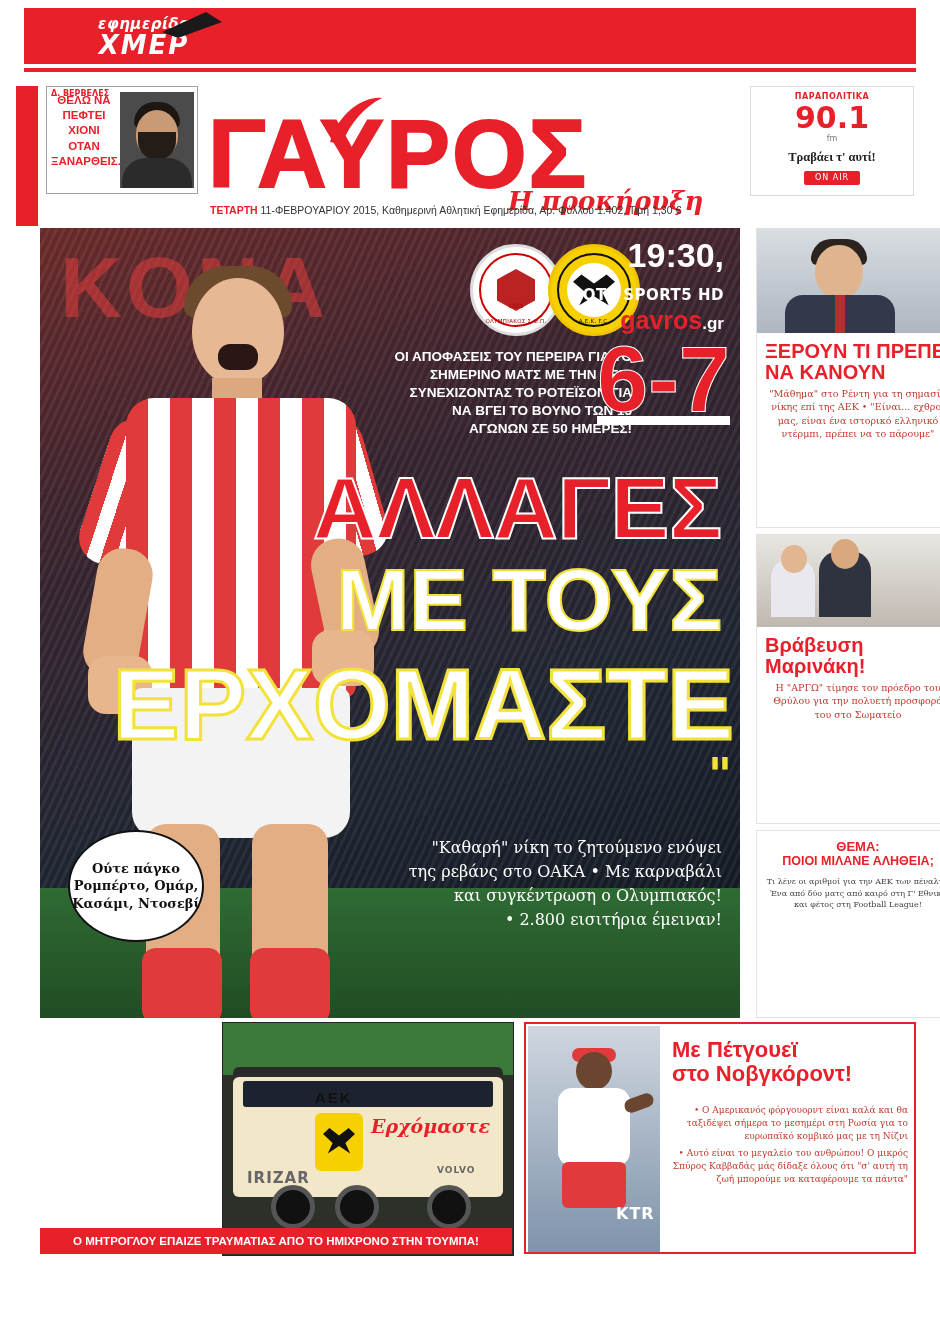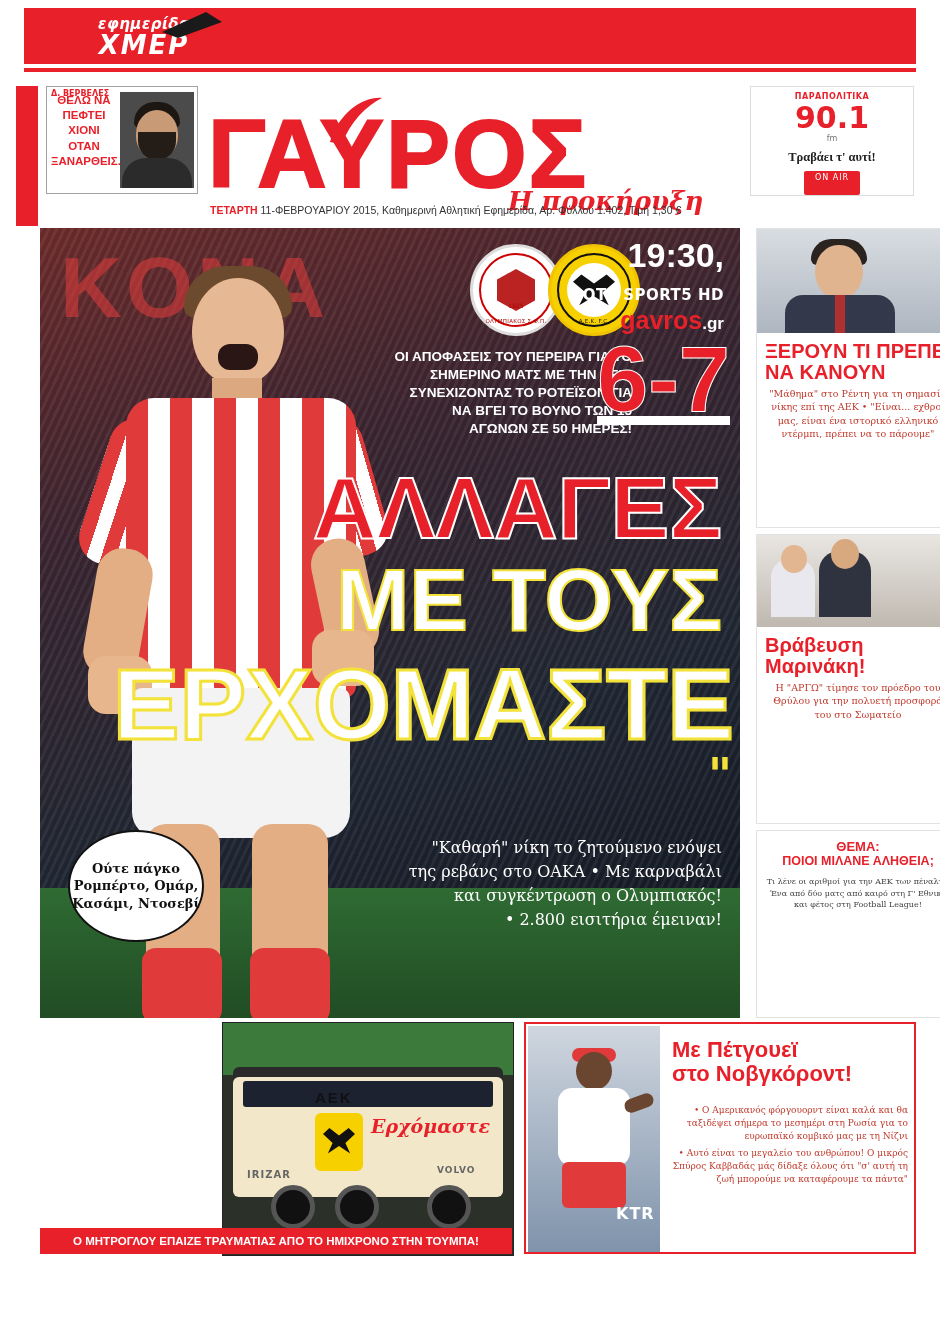--- a/index.html
+++ b/index.html
@@ -40,21 +40,21 @@
       letter-spacing:2px;line-height:1;-webkit-text-stroke:2px #e8202a;position:absolute;left:0;top:24px;}
   .gavros-sub{position:absolute;left:300px;top:104px;font-family:"DejaVu Serif",serif;font-style:italic;
       font-weight:bold;font-size:26px;color:#e8202a;}
   .gavros-swoosh{position:absolute;left:118px;top:10px;width:58px;height:54px;}
 
   .radio-box{position:absolute;right:2px;top:0;width:162px;height:108px;border:1px solid #dcdcdc;background:#fff;}
   .radio-top{font-size:8px;color:#e8202a;text-align:center;margin-top:5px;font-weight:bold;letter-spacing:.5px;}
   .radio-num{text-align:center;font-size:30px;font-weight:bold;color:#e8202a;line-height:1;margin-top:2px;}
   .radio-fm{text-align:center;font-size:8px;color:#777;margin-top:1px;}
   .radio-slogan{text-align:center;font-size:12.5px;font-weight:bold;color:#222;margin-top:7px;font-family:"Liberation Serif",serif;}
-  .radio-badge{margin:6px auto 0;width:56px;height:24px;background:#e8202a;border-radius:2px;color:#fff;
+  .radio-badge{margin:6px auto 0;width:56px;height:14px;background:#e8202a;border-radius:2px;color:#fff;
       font-size:8px;text-align:center;line-height:14px;letter-spacing:1px;}
 
   .dateline{position:absolute;left:170px;top:118px;font-size:10.5px;color:#333;font-family:"Liberation Sans",sans-serif;}
   .dateline b{color:#e8202a;}
 
   
   .main{position:absolute;left:40px;top:228px;width:700px;height:790px;overflow:hidden;background:#1c2531;}
   .pitch{position:absolute;left:0;bottom:0;width:100%;height:130px;background:linear-gradient(#2f6b33,#214c24);}
   .crowd{position:absolute;left:0;top:0;width:100%;height:680px;
       background:linear-gradient(160deg,#6d2b2b 0%,#3a2530 35%,#202733 70%,#141a24 100%);}
@@ -160,21 +160,21 @@
   .bus-win{position:absolute;left:20px;top:58px;width:250px;height:26px;background:#1d2230;border-radius:3px;}
   .bus-crest{position:absolute;left:92px;top:90px;width:48px;height:58px;background:#f7d000;border-radius:6px;}
   .bus-crest:after{content:"";position:absolute;left:8px;top:12px;width:32px;height:30px;background:#111;
       clip-path:polygon(0 30%,20% 10%,50% 35%,80% 10%,100% 30%,70% 60%,85% 95%,50% 70%,15% 95%,30% 60%);}
   .bus-word{position:absolute;left:148px;top:92px;font-family:"DejaVu Serif",serif;font-style:italic;
       font-weight:bold;font-size:19px;color:#e8202a;}
   .bus-aek{position:absolute;left:92px;top:66px;font-family:"Liberation Sans",sans-serif;font-weight:bold;
       font-size:15px;color:#111;letter-spacing:2px;}
   .bus-wheel{position:absolute;top:162px;width:34px;height:34px;border-radius:50%;background:#111;border:5px solid #555;}
   .bus-wheel.w1{left:48px;} .bus-wheel.w2{left:112px;} .bus-wheel.w3{left:204px;}
-  .bus-brand{position:absolute;left:24px;top:146px;font-size:10px;color:#666;font-weight:bold;letter-spacing:1px;}
+  .bus-brand{position:absolute;left:24px;top:146px;font-size:15px;color:#666;font-weight:bold;letter-spacing:1px;}
   .bus-brand2{position:absolute;left:214px;top:142px;font-size:9px;color:#666;font-weight:bold;letter-spacing:1px;}
 
   .caption{position:absolute;left:40px;top:1228px;width:472px;height:26px;background:#e8202a;color:#fff;
       display:flex;align-items:center;justify-content:center;text-align:center;
       font-family:"Liberation Sans",sans-serif;font-weight:bold;font-size:11.5px;padding:0 6px;box-sizing:border-box;}
 
   
   .bottomright{position:absolute;left:524px;top:1022px;width:392px;height:232px;border:2px solid #e8202a;background:#fff;box-sizing:border-box;}
   .br-photo{position:absolute;left:2px;top:2px;width:132px;height:226px;background:linear-gradient(#cfd6df,#7f93ab);overflow:hidden;}
   .br-head{position:absolute;left:48px;top:26px;width:36px;height:38px;border-radius:50%;background:#6a4630;}

